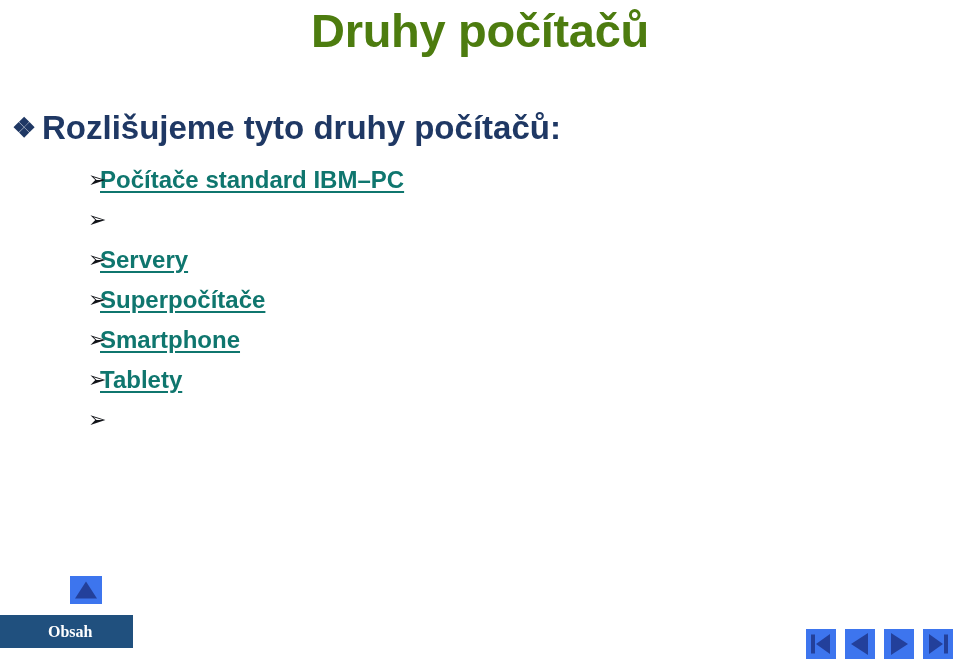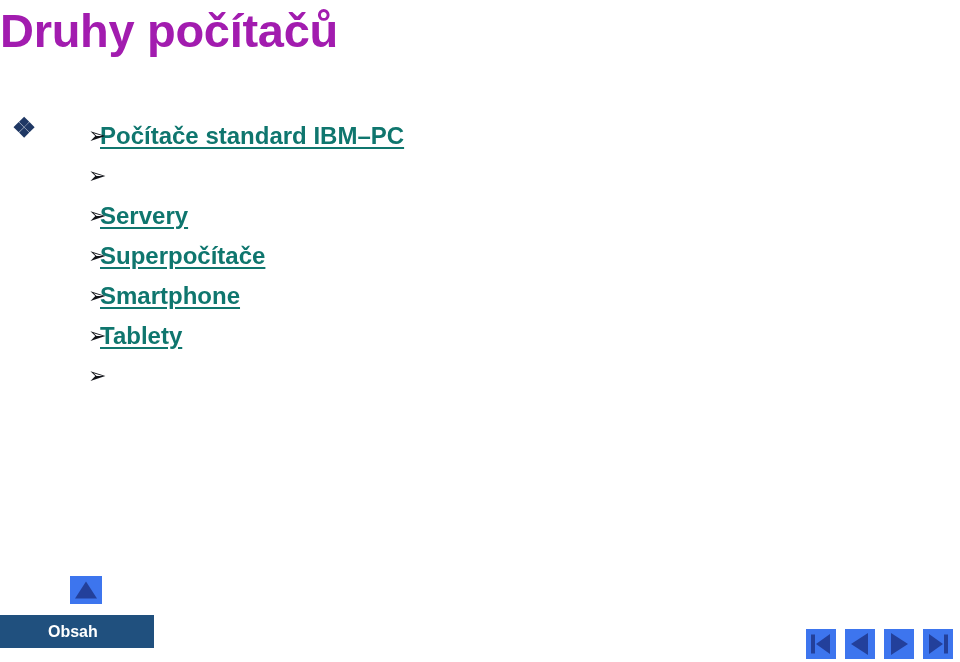--- a/index.html
+++ b/index.html
@@ -20,22 +20,22 @@
     background: #ffffff;
     overflow: hidden;
   }
 
   
   #slide-title {
     position: absolute;
     left: 0;
     top: 2px;
     width: 960px;
-    text-align: left;
-    color: #a21caf;
+    text-align: center;
+    color: #4d7c0f;
     font-size: 47px;
     font-weight: bold;
     letter-spacing: -0.3px;
     line-height: 58px;
     white-space: nowrap;
   }
 
   
   #content {
     position: absolute;
@@ -116,24 +116,25 @@
     height: 0;
     border-left: 11px solid transparent;
     border-right: 11px solid transparent;
     border-bottom: 17px solid #23409b;
   }
 
   #obsah-bar {
     position: absolute;
     left: 0;
     top: 615px;
-    width: 154px;
+    width: 133px;
     height: 33px;
     background: #20507e;
     cursor: pointer;
+    font-family: Liberation Serif, serif;
   }
   #obsah-bar .obsah-label {
     position: absolute;
     left: 48px;
     top: 0;
     line-height: 33px;
     color: #ffffff;
     font-size: 16px;
     font-weight: bold;
   }
@@ -205,20 +206,21 @@
 <body>
 
 <div id="slide">
 
   <div id="slide-title">Druhy počítačů</div>
 
   <div id="content">
 
     <div class="lvl1">
       <span class="bullet-diamond">❖</span>
+      <span>Rozlišujeme tyto druhy počítačů:</span>
     </div>
 
     <ul class="lvl2">
       <li>
         <span class="bullet-arrow">➢</span>
         <span class="link">Počítače standard IBM–PC</span>
       </li>
       <li>
         <span class="bullet-arrow">➢</span>
       </li>

